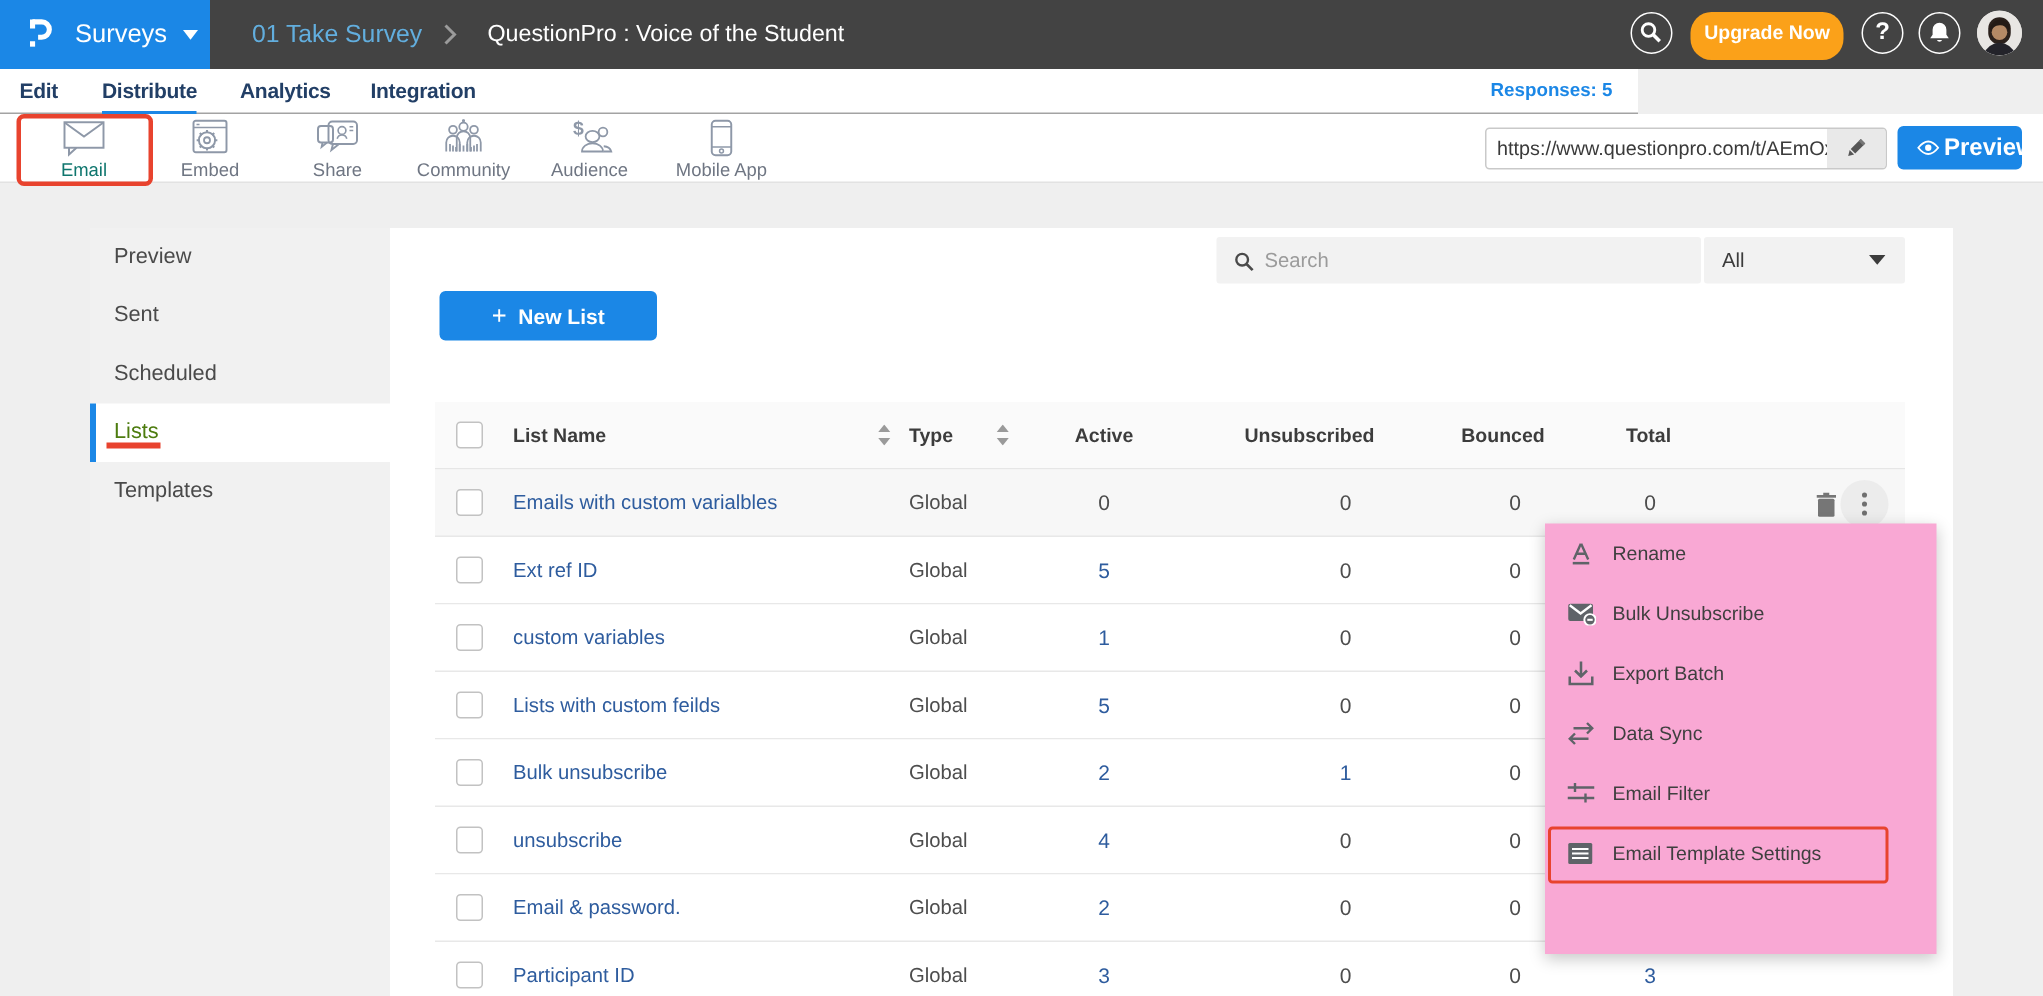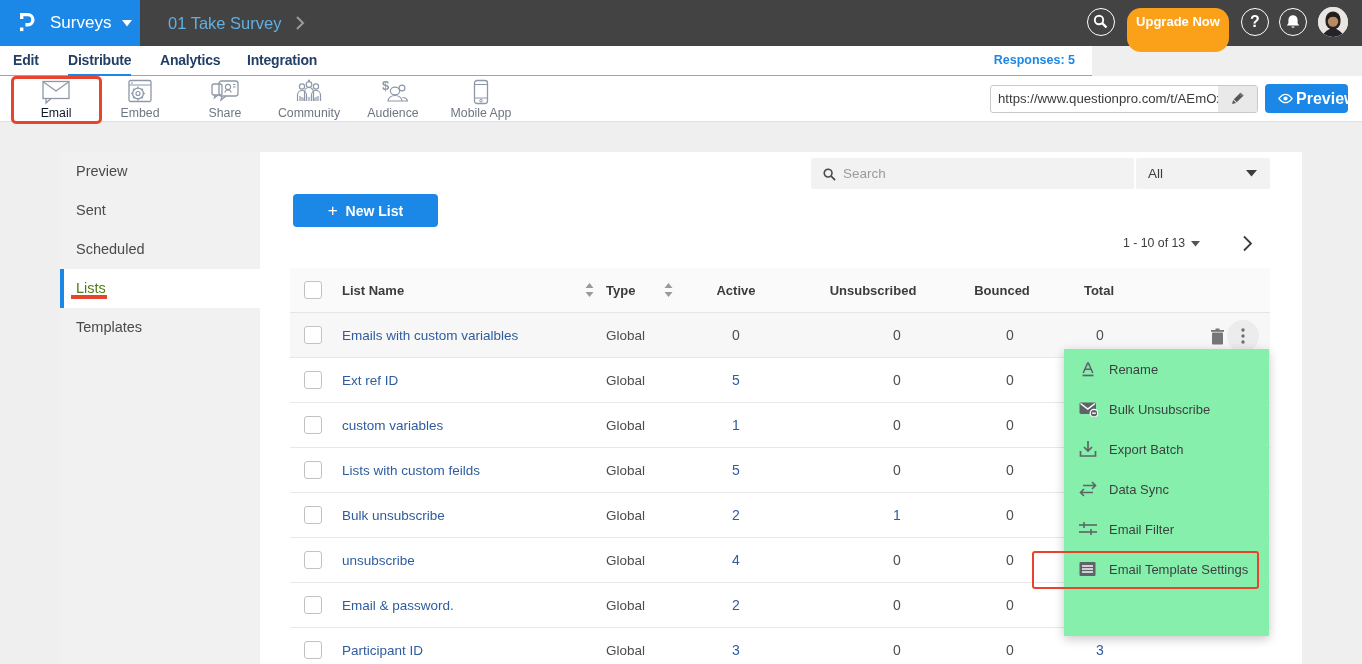--- a/index.html
+++ b/index.html
@@ -5,21 +5,21 @@
 *{margin:0;padding:0;box-sizing:border-box;}
 body{font-family:"Liberation Sans",sans-serif;}
 #page{position:relative;width:1362px;height:664px;background:#efefef;overflow:hidden;}
 .abs{position:absolute;}
 
 #topbar{position:absolute;left:0;top:0;width:1362px;height:46px;background:#434343;}
 #logo{position:absolute;left:0;top:0;width:140px;height:46px;background:#1b87e6;}
 .crumb-name{position:absolute;left:168px;top:0;line-height:46px;font-size:16.5px;color:#62aede;}
 .crumb-title{position:absolute;left:325px;top:0;line-height:46px;font-size:15.5px;color:#ffffff;}
 .circbtn{position:absolute;top:8px;width:28px;height:28px;border:1.4px solid #fff;border-radius:50%;}
-#upgrade{position:absolute;left:1127px;top:8px;width:102px;height:44px;background:#fba119;border-radius:14px;color:#fff;font-size:13px;font-weight:bold;text-align:center;line-height:28px;}
+#upgrade{position:absolute;left:1127px;top:8px;width:102px;height:32px;background:#fba119;border-radius:14px;color:#fff;font-size:13px;font-weight:bold;text-align:center;line-height:28px;}
 
 #tabbar{position:absolute;left:0;top:46px;width:1092px;height:30px;background:#fff;border-bottom:1px solid #a3a3a3;}
 .tab{position:absolute;top:0;height:30px;line-height:28px;font-size:14px;letter-spacing:-0.2px;font-weight:600;color:#223f66;}
 #responses{position:absolute;right:17px;top:0;line-height:28px;font-size:12.5px;color:#1b87e6;font-weight:600;}
 
 #toolbar{position:absolute;left:0;top:76px;width:1362px;height:46px;background:#fff;border-bottom:1px solid #e2e2e2;}
 .titem{position:absolute;top:0;text-align:center;}
 .titem svg{display:block;margin:0 auto;}
 .tlabel{font-size:12.3px;color:#6f7683;margin-top:1px;}
 #urlbox{position:absolute;left:990px;top:9px;width:268px;height:28px;border:1px solid #c9c9c9;border-radius:3px;background:#fff;overflow:hidden;}
@@ -43,21 +43,21 @@
 .trow{position:relative;width:980px;height:45px;background:#fff;border-bottom:1px solid #e8e8e8;font-size:13.5px;}
 .trow.hov{background:#f7f7f7;}
 .cell{position:absolute;top:50%;transform:translateY(-50%);}
 .cellc{position:absolute;top:50%;transform:translate(-50%,-50%);}
 .cb{position:absolute;left:14px;top:50%;transform:translateY(-50%);width:18px;height:18px;background:#fff;border:1px solid #c2c2c2;border-radius:3px;}
 .lname{color:#2e5c9e;}
 .gray{color:#4d4d4d;}
 .blue{color:#2e5c9e;}
 .num{font-size:14px;}
 
-#menu{position:absolute;left:1030px;top:349px;width:205px;height:287px;background:#86efac;box-shadow:0 3px 10px rgba(0,0,0,0.22);margin-left:34px;}
+#menu{position:absolute;left:1030px;top:349px;width:261px;height:287px;background:#f9a8d4;box-shadow:0 3px 10px rgba(0,0,0,0.22);}
 .mitem{position:relative;height:40px;}
 .mitem svg{position:absolute;left:15px;top:50%;transform:translateY(-50%);}
 .mtext{position:absolute;left:45px;top:50%;transform:translateY(-50%);font-size:13px;color:#3f3f3f;}
 
 .redbox{position:absolute;border:3px solid #e8432e;border-radius:5px;}
 </style>
 </head>
 <body>
 <div id="page">
 
@@ -70,20 +70,21 @@
       </svg>
       <span style="position:absolute;left:50px;top:0;line-height:46px;font-size:17px;color:#fff;">Surveys</span>
       <svg width="10" height="7" viewBox="0 0 10 7" style="position:absolute;left:122px;top:20px">
           <path d="M0 0 h10 L5 6.5 Z" fill="#fff"></path>
         </svg>
     </div>
     <span class="crumb-name">01 Take Survey</span>
     <svg width="10" height="14" viewBox="0 0 10 14" style="position:absolute;left:295px;top:16px">
         <path d="M2 1 L8 7 L2 13" fill="none" stroke="#9b9b9b" stroke-width="2"></path>
       </svg>
+    <span class="crumb-title">QuestionPro : Voice of the Student</span>
     <div class="circbtn" style="left:1087px;">
       <svg width="15" height="15" viewBox="0 0 15 15" style="position:absolute;left:5px;top:5px">
           <circle cx="6" cy="6" r="4.2" fill="none" stroke="#fff" stroke-width="1.9"></circle>
           <line x1="9.2" y1="9.2" x2="13.5" y2="13.5" stroke="#fff" stroke-width="2.4"></line>
         </svg>
     </div>
     <div id="upgrade">Upgrade Now</div>
     <div class="circbtn" style="left:1241px;text-align:center;"><span style="color:#fff;font-size:16px;font-weight:bold;line-height:25px;">?</span></div>
     <div class="circbtn" style="left:1279px;">
       <svg width="16" height="16" viewBox="0 0 16 16" style="position:absolute;left:5px;top:4.5px">
@@ -110,21 +111,21 @@
     <span id="responses">Responses: 5</span>
   </div>
 
   <div id="toolbar">
     <div class="titem" style="left:26px;width:60px;top:3px;">
       <svg width="34" height="26" viewBox="0 0 34 26">
         <rect x="4" y="2.5" width="26" height="17" fill="none" stroke="#8e98a8" stroke-width="1.3"></rect>
         <path d="M4.5 3 L17 12 L29.5 3" fill="none" stroke="#8e98a8" stroke-width="1.3"></path>
         <path d="M7 19.5 L7 24 L12 19.5" fill="none" stroke="#8e98a8" stroke-width="1.3"></path>
       </svg>
-      <div class="tlabel" style="color:#0f172a;">Email</div>
+      <div class="tlabel" style="color:#0f766e;">Email</div>
     </div>
     <div class="titem" style="left:110px;width:60px;top:3px;">
       <svg width="30" height="26" viewBox="0 0 30 26">
         <rect x="4" y="1.5" width="22" height="21" rx="1.5" fill="none" stroke="#8e98a8" stroke-width="1.3"></rect>
         <line x1="4" y1="6" x2="26" y2="6" stroke="#8e98a8" stroke-width="1"></line>
         <line x1="6" y1="4" x2="8" y2="4" stroke="#8e98a8" stroke-width="1"></line>
         <circle cx="13" cy="14.5" r="5.4" fill="none" stroke="#8e98a8" stroke-width="1.3"></circle>
         <circle cx="13" cy="14.5" r="2" fill="none" stroke="#8e98a8" stroke-width="1.2"></circle>
         <g stroke="#8e98a8" stroke-width="1.4">
           <line x1="13" y1="7.6" x2="13" y2="9.6"></line>
@@ -236,29 +237,20 @@
           <line x1="8.8" y1="8.8" x2="13" y2="13" stroke="#4a4a4a" stroke-width="1.9"></line>
         </svg>
       <span style="position:absolute;left:32px;top:0;line-height:31px;font-size:13.5px;color:#9b9b9b;">Search</span>
     </div>
     <div id="allbox">
       <span style="position:absolute;left:12px;top:0;line-height:31px;font-size:13.5px;color:#3c3c3c;">All</span>
       <svg width="11" height="7" viewBox="0 0 11 7" style="position:absolute;right:13px;top:12px">
           <path d="M0 0 h11 L5.5 6.5 Z" fill="#3c3c3c"></path>
         </svg>
     </div>
-    <div id="pager">
-      <span style="position:absolute;left:1063px;top:50%;transform:translateY(-50%);font-size:12.3px;color:#3c3c3c;">1 - 10 of 13</span>
-      <svg width="9" height="6" viewBox="0 0 9 6" style="position:absolute;left:1131px;top:10px">
-          <path d="M0 0 h9 L4.5 5.5 Z" fill="#555"></path>
-        </svg>
-      <svg width="11" height="17" viewBox="0 0 11 17" style="position:absolute;left:1182px;top:4px">
-          <path d="M2 1.5 L9 8.5 L2 15.5" fill="none" stroke="#3c3c3c" stroke-width="1.8"></path>
-        </svg>
-    </div>
     <div id="table">
       <div class="thead">
         <div class="cb"></div>
         <span class="cell" style="left:52px;">List Name</span>
         <svg class="cell" width="9" height="14" viewBox="0 0 9 14" style="left:295px;">
             <path d="M4.5 0 L8.5 5 H0.5 Z" fill="#9a9a9a"></path>
             <path d="M4.5 14 L0.5 9 H8.5 Z" fill="#9a9a9a"></path>
           </svg>
         <span class="cell" style="left:316px;">Type</span>
         <svg class="cell" width="9" height="14" viewBox="0 0 9 14" style="left:374px;">

